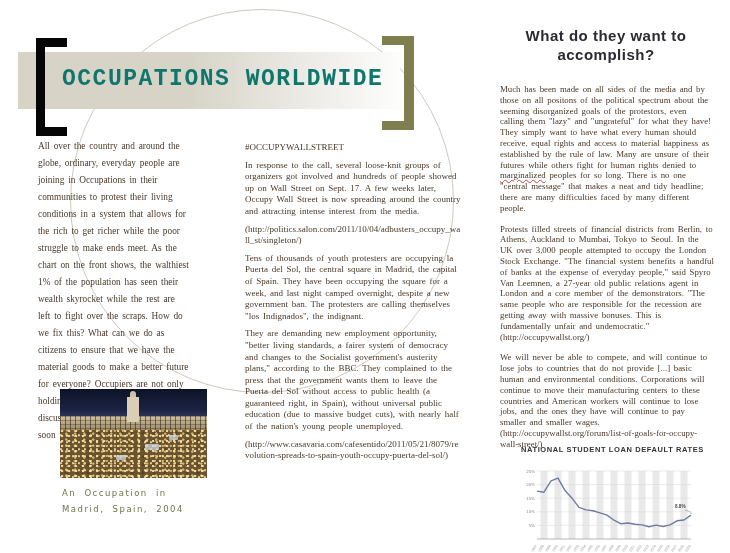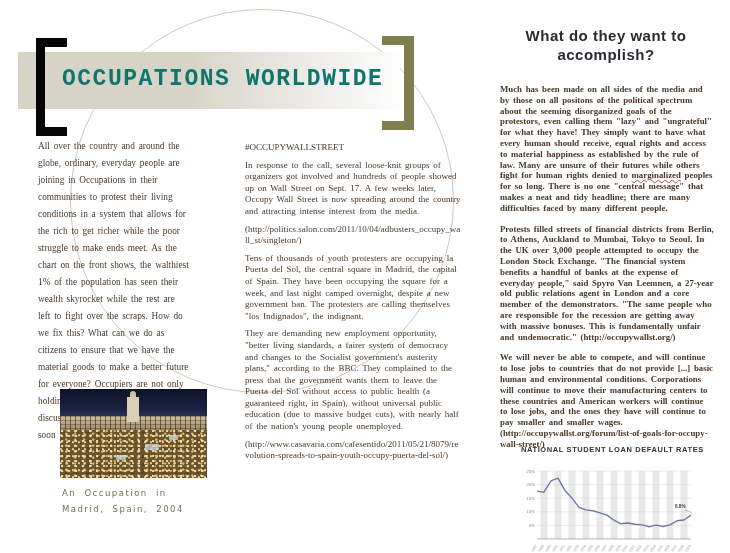--- a/index.html
+++ b/index.html
@@ -26,21 +26,21 @@
   .h-how{position:absolute;left:245px;top:120px;width:216px;}
   .h-accomplish{position:absolute;left:500px;top:27px;width:212px;line-height:1.25;text-align:center;}
 
   .body-col p{margin:0 0 6px 0;word-spacing:1.5px;}
   .col-left{position:absolute;left:38px;top:138px;width:153px;
             font-size:9.3px;line-height:17px;}
   .col-mid{position:absolute;left:245px;top:142px;width:217px;
             font-size:9px;line-height:11.6px;}
   .col-right{position:absolute;left:500px;top:84px;width:214px;
             font-size:8.8px;line-height:10.8px;}
-  .col-right p{margin:0 0 10px 0;font-weight:bold;}
+  .col-right p{margin:0 0 10px 0;}
   .url{word-break:break-all;}
   .spellcheck{text-decoration:underline wavy #c4443a 1px;text-underline-offset:1px;}
 
   
   .photo{position:absolute;left:60px;top:389px;width:147px;height:89px;overflow:hidden;background:#0f1527;}
   .photo .sky{position:absolute;left:0;top:0;width:100%;height:34%;
       background:linear-gradient(#0d1326,#1b2344 70%,#343a5c 100%);}
   .photo .buildings{position:absolute;left:0;top:30%;width:100%;height:18%;
       background:linear-gradient(#cfc2a4,#96835f);
       -webkit-mask-image:linear-gradient(#000,#000);}

